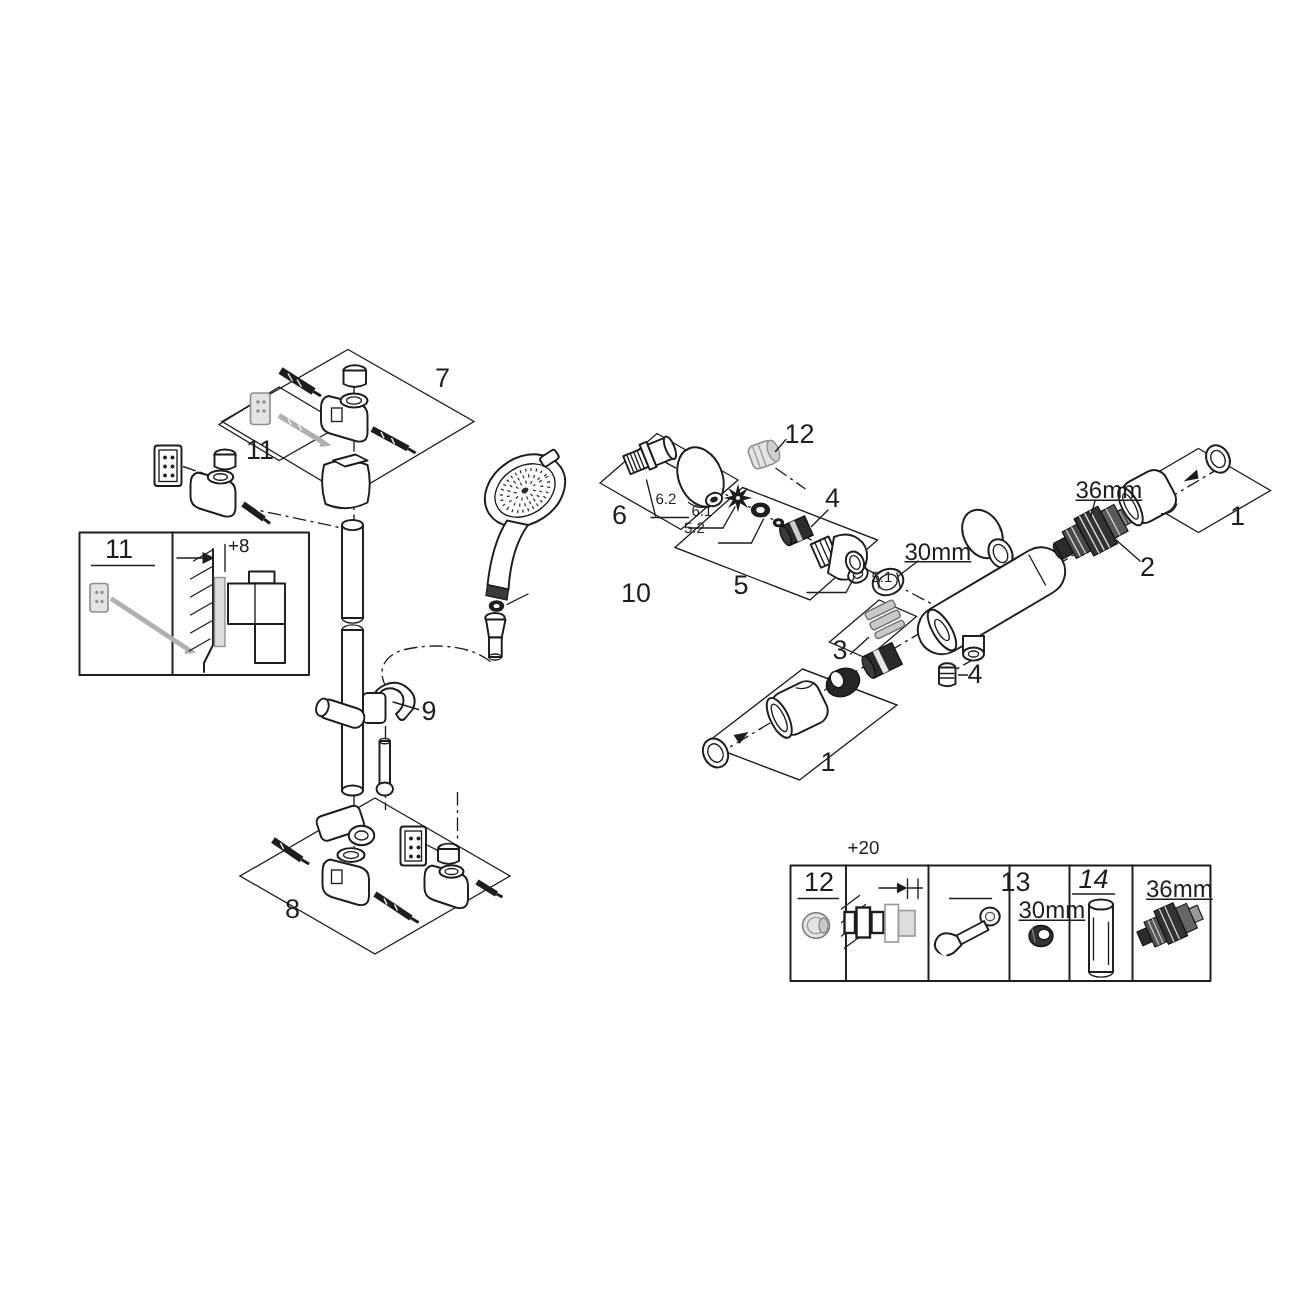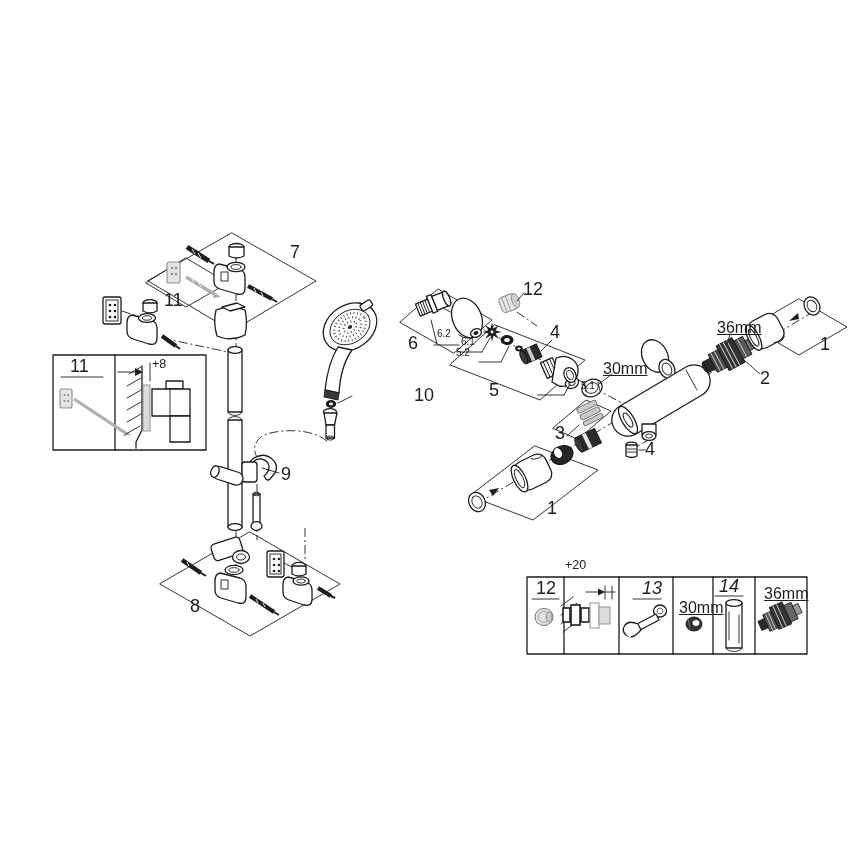--- a/index.html
+++ b/index.html
@@ -467,17 +467,17 @@
   <div class="lbl s11" style="left:603px;top:361px;">30mm</div>
   <div class="lbl s11" style="left:717px;top:320px;">36mm</div>
   <div class="lbl s18" style="left:760px;top:369px;">2</div>
   <div class="lbl s18" style="left:820px;top:335px;">1</div>
   <div class="lbl s18" style="left:555px;top:424px;">3</div>
   <div class="lbl s18" style="left:645px;top:440px;">4</div>
   <div class="lbl s18" style="left:547px;top:499px;">1</div>
 
   <div class="lbl s18" style="left:536px;top:579px;">12</div>
   <div class="lbl s12" style="left:565px;top:559px;">+20</div>
-  <div class="lbl s18" style="left:642px;top:579px;font-style:italic;">13</div>
+  <div class="lbl s18" style="left:667px;top:579px;">13</div>
   <div class="lbl s11" style="left:679px;top:600px;">30mm</div>
   <div class="lbl s18" style="left:719px;top:577px;font-style:italic;">14</div>
   <div class="lbl s11" style="left:764px;top:586px;">36mm</div>
 </div>
 
 </body></html>

